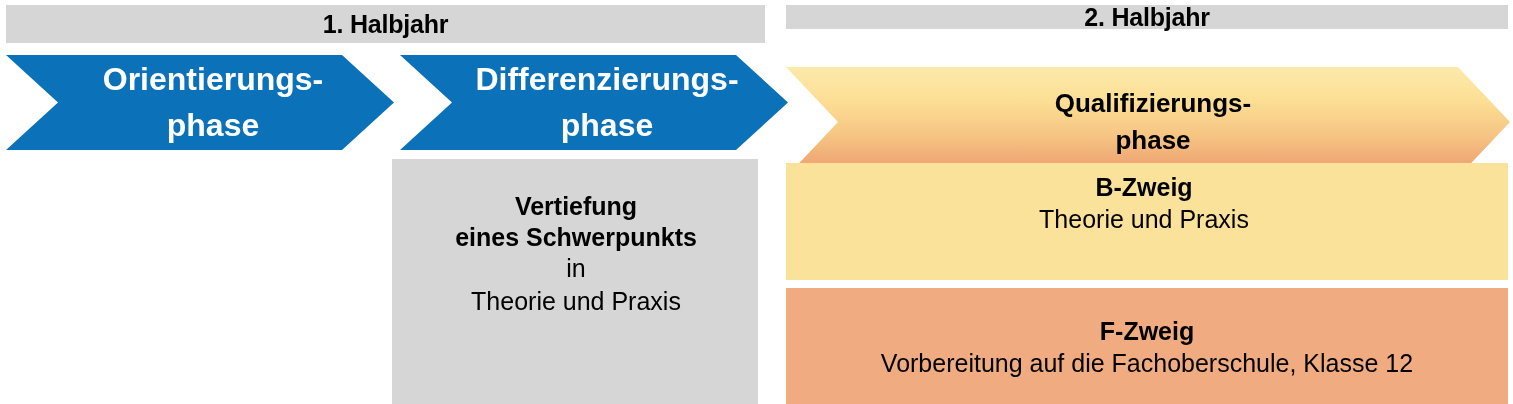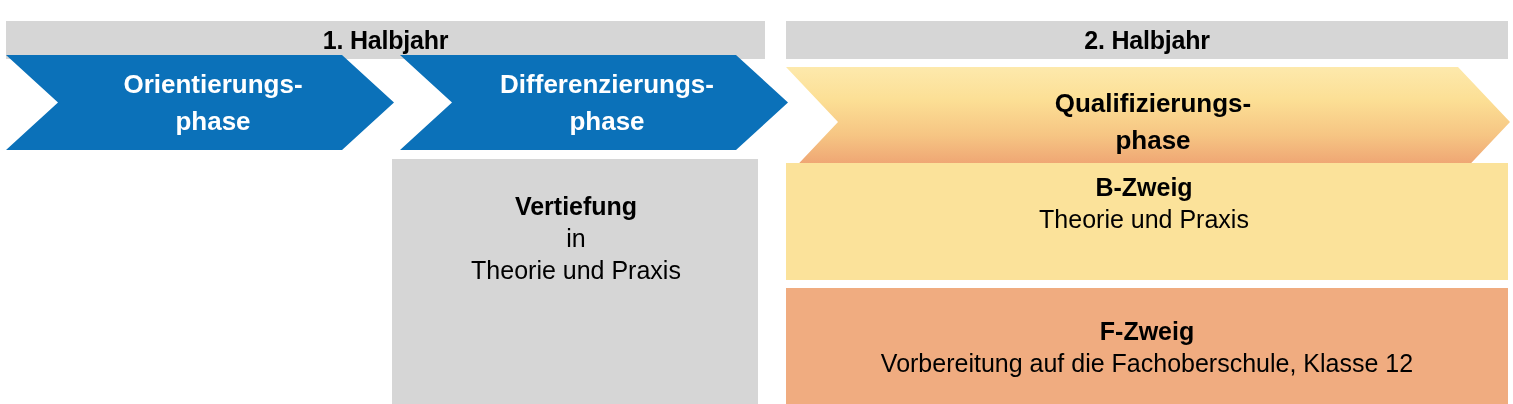--- a/index.html
+++ b/index.html
@@ -23,39 +23,38 @@
   .header-bar {
     position: absolute;
     background: #d6d6d6;
     display: flex;
     align-items: center;
     justify-content: center;
     color: #000000;
     font-weight: bold;
     font-size: 25px;
     letter-spacing: -0.2px;
-    margin-top: 16px;
   }
   #header-half1 { left: 6px;  top: 5px; width: 759px; height: 38px; }
-  #header-half2 { left: 786px; top: 5px; width: 722px; height: 38px; }
+  #header-half2 { left: 786px; top: 5px; width: 722px; height: 24px; }
 
   
   .chevron {
     position: absolute;
     display: flex;
     align-items: center;
     justify-content: center;
     text-align: center;
     font-weight: bold;
     line-height: 1.42;
   }
   .chevron-blue {
     background: #0B71B9;
     color: #ffffff;
-    font-size: 26px;
+    font-size: 32px;
     clip-path: polygon(0 0, calc(100% - 52px) 0, 100% 50%, calc(100% - 52px) 100%, 0 100%, 52px 50%);
   }
   .chevron-orange {
     background: linear-gradient(180deg, #fde9ac 0%, #fcdf95 30%, #f6c583 62%, #efa674 88%, #eb9e6e 100%);
     color: #000000;
     font-size: 26px;
     clip-path: polygon(0 0, calc(100% - 52px) 0, 100% 50%, calc(100% - 52px) 100%, 0 100%, 52px 50%);
   }
   #arrow-orientierung   { left: 6px;   top: 55px; width: 388px; height: 95px; }
   #arrow-differenzierung{ left: 400px; top: 55px; width: 388px; height: 95px; }
@@ -139,20 +138,21 @@
     <div class="chevron-label">
       <div>Qualifizierungs-</div>
       <div>phase</div>
     </div>
   </div>
 
 
   <div id="box-differenzierung" class="content-box box-gray">
     <div class="inner">
       <div class="box-title">Vertiefung</div>
+      <div class="box-title">eines Schwerpunkts</div>
       <div class="box-line">in</div>
       <div class="box-line">Theorie und Praxis</div>
     </div>
   </div>
 
   <div id="box-b-zweig" class="content-box box-yellow">
     <div class="inner">
       <div class="box-title">B-Zweig</div>
       <div class="box-line">Theorie und Praxis</div>
     </div>

